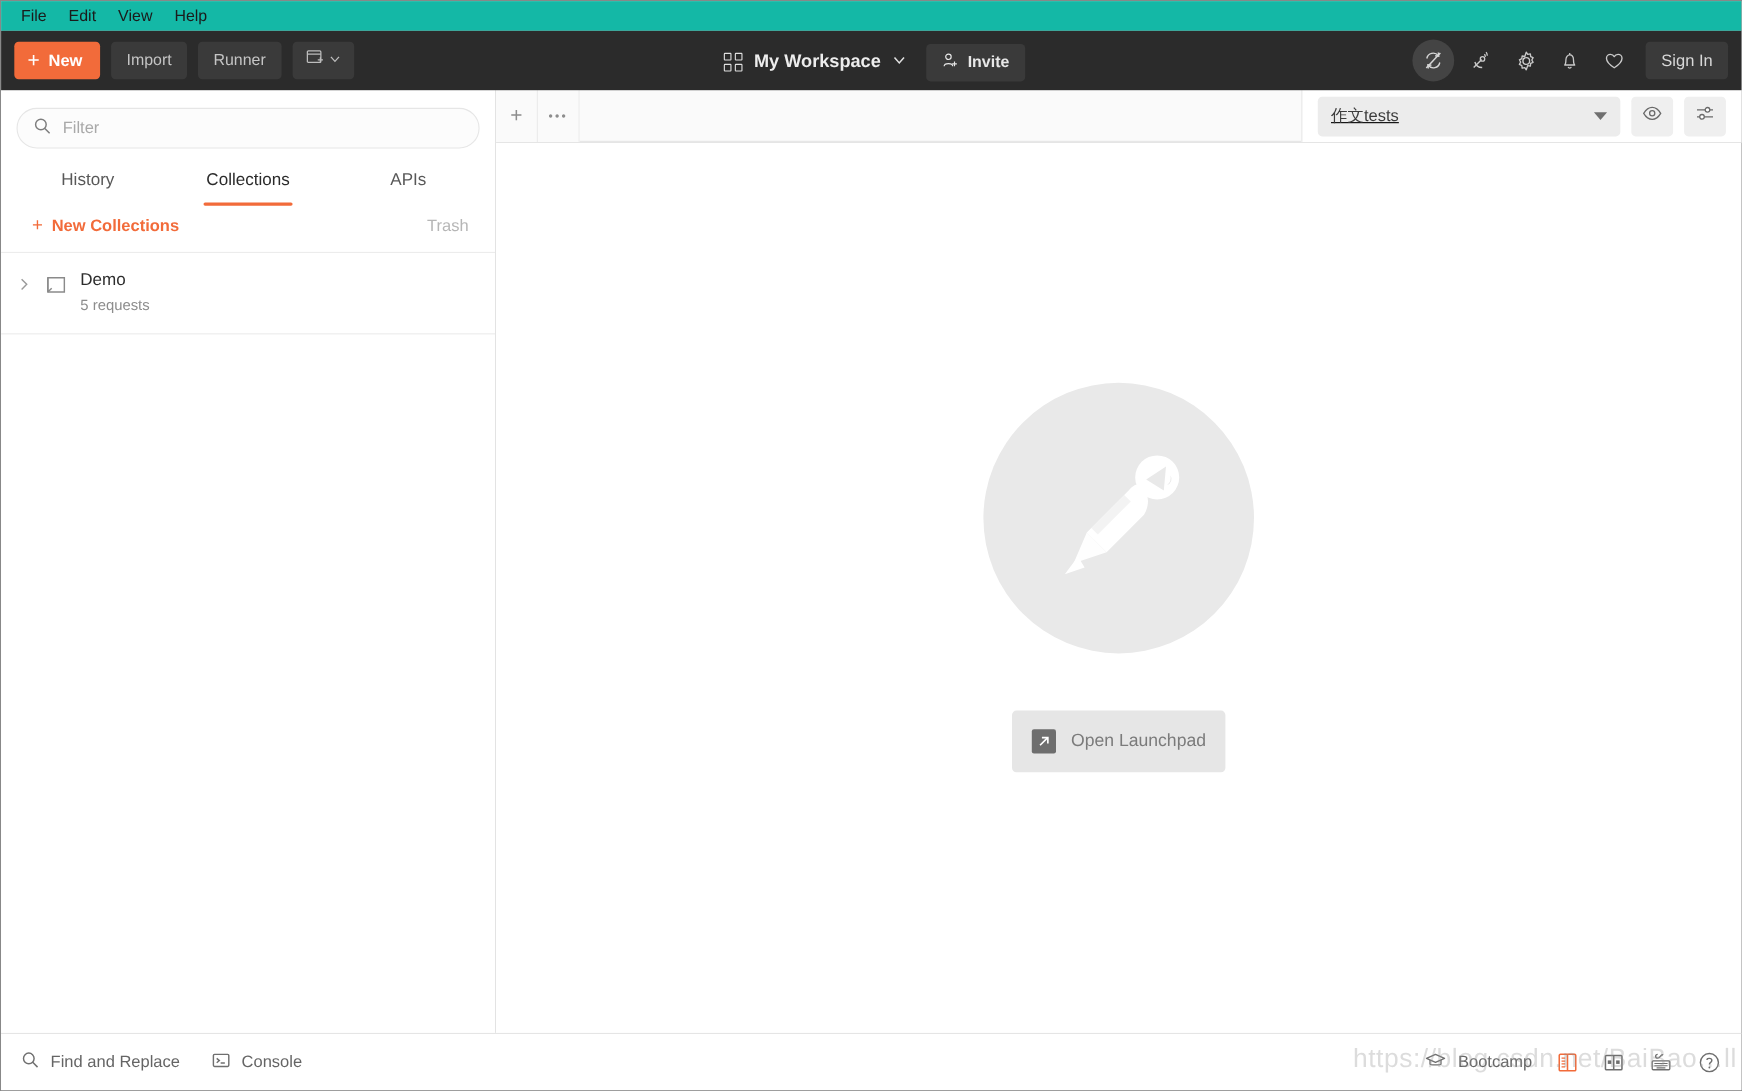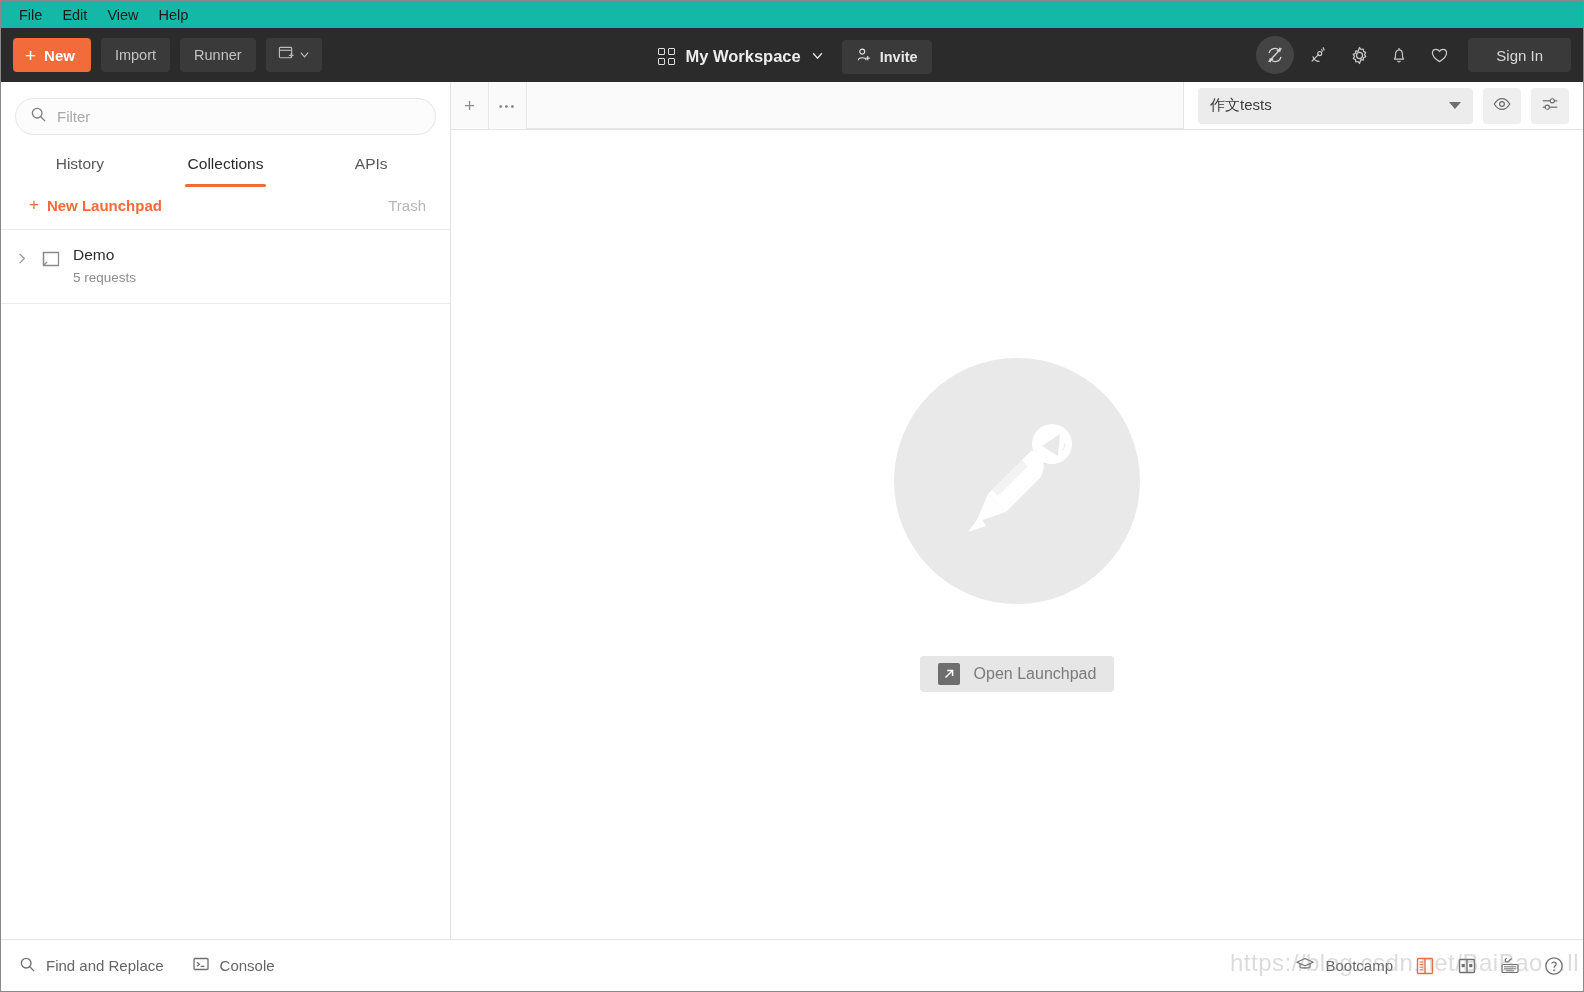--- a/index.html
+++ b/index.html
@@ -115,21 +115,21 @@
     position: relative; z-index: 2;
   }
   .ticon {
     width: 30px; height: 30px; display: flex; align-items: center; justify-content: center;
     color: #c9c9c9;
   }
   .ticon.circled {
     width: 38px; height: 38px; border-radius: 50%; background: #444444;
   }
   .signin {
-    background: #3a3a3a; border-radius: 4px; height: 34px; padding: 0 28px;
+    background: #3a3a3a; border-radius: 4px; height: 34px; padding: 0 14px;
     display: flex; align-items: center; color: #d8d8d8; font-size: 15px;
     margin-left: 4px;
   }
 
   
   .body { flex: 1 1 auto; display: flex; min-height: 0; }
 
   
   .sidebar {
     width: 450px; flex: 0 0 450px;
@@ -198,20 +198,21 @@
     background: #fafafa;
   }
   .tb-sq.dots { font-size: 11px; letter-spacing: 2px; }
   .tabbar-filler { flex: 1 1 auto; background: #fafafa; border-bottom: 1px solid #e5e5e5; }
   .env-zone {
     width: 400px; flex: 0 0 400px;
     border-left: 1px solid #e5e5e5;
     background: #fff;
     display: flex; align-items: center; gap: 10px;
     padding: 0 14px;
+    text-decoration: underline;
   }
   .env-select {
     flex: 1 1 auto; height: 36px; background: #ececec; border-radius: 4px;
     display: flex; align-items: center; justify-content: space-between;
     padding: 0 12px; color: #3c3c3c; font-size: 15px;
   }
   .env-caret { border-left: 6px solid transparent; border-right: 6px solid transparent; border-top: 7px solid #6f6f6f; }
   .env-ibtn {
     width: 38px; height: 36px; border-radius: 4px; background: #efefef;
     display: flex; align-items: center; justify-content: center; color: #6a6a6a;
@@ -221,21 +222,21 @@
     flex: 1 1 auto; display: flex; flex-direction: column;
     align-items: center; justify-content: center;
     gap: 52px; min-height: 0;
     padding-bottom: 20px;
   }
   .watermark-circle {
     width: 246px; height: 246px; border-radius: 50%;
     background: #e9e9e9; display: flex; align-items: center; justify-content: center;
   }
   .launchpad-btn {
-    background: #e6e6e6; border-radius: 4px; height: 36px;
+    background: #e6e6e6; border-radius: 4px; height: 56px;
     padding: 0 18px; display: flex; align-items: center; gap: 14px;
     color: #7b7b7b; font-size: 16px;
   }
   .lp-icon {
     width: 22px; height: 22px; background: #6e6e6e; border-radius: 2px;
     display: flex; align-items: center; justify-content: center; color: #fff;
   }
 
   
   .statusbar {
@@ -383,21 +384,21 @@
 
       <div class="tabs">
         <div class="tab">History</div>
         <div class="tab active">Collections</div>
         <div class="tab">APIs</div>
       </div>
 
       <div class="coll-actions">
         <div class="new-coll">
           <span class="plus">+</span>
-          <span>New Launchpad</span>
+          <span>New Collections</span>
         </div>
         <div class="trash">Trash</div>
       </div>
 
       <div class="coll-item">
         <div class="chev">
           <svg width="11" height="13" viewBox="0 0 10 14">
               <polyline points="3,2 8,7 3,12" fill="none" stroke="#9a9a9a" stroke-width="1.4"></polyline>
             </svg>
         </div>

